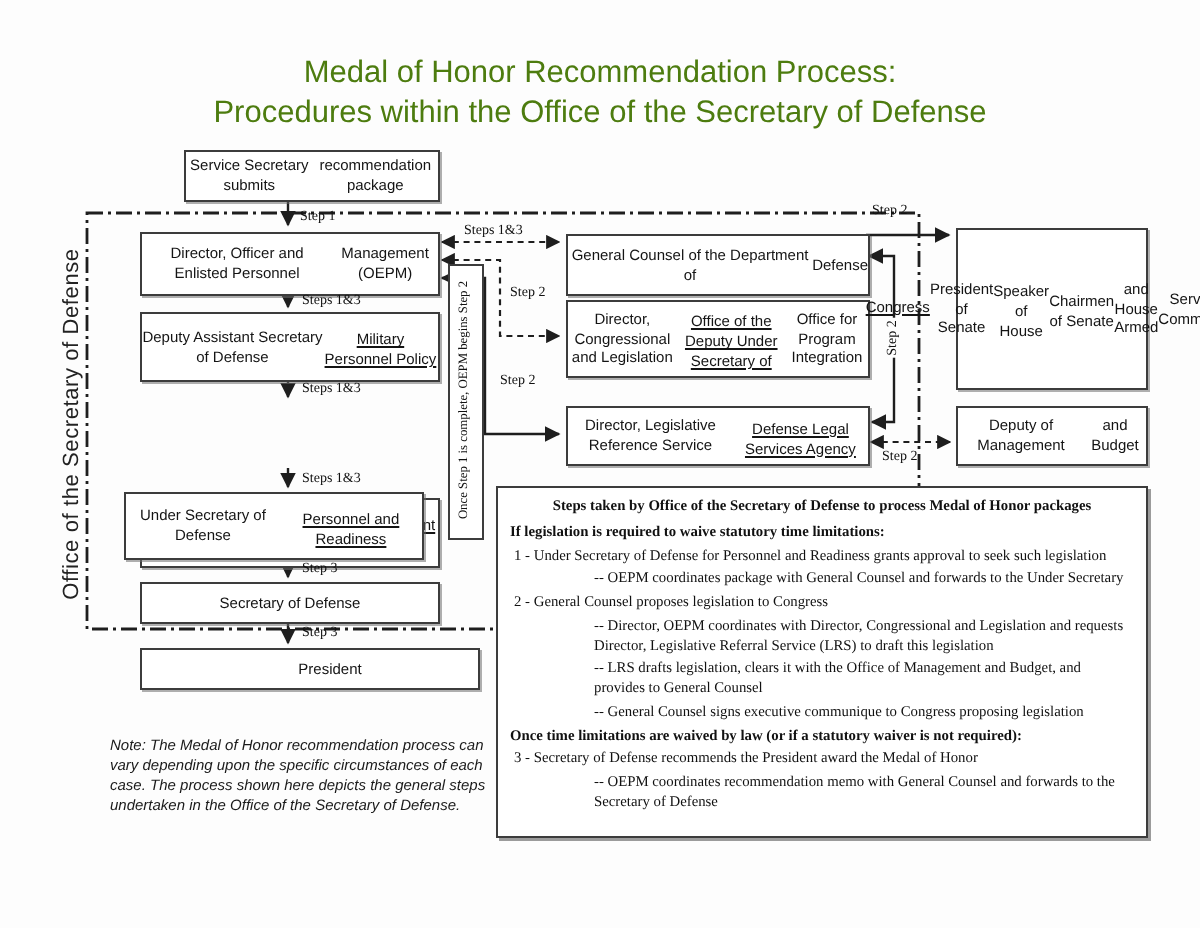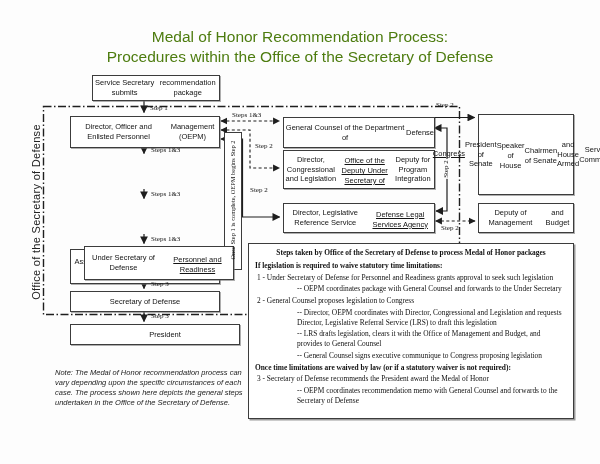--- a/index.html
+++ b/index.html
@@ -80,43 +80,47 @@
   <div class="vcenter" id="gate-note" style="left:232px;top:200px;">Once Step 1 is complete, OEPM begins Step 2</div>
 
   <div class="box" style="left:92px;top:75px;width:126px;height:24px;">
     <div>Service Secretary submits</div>
     <div>recommendation package</div>
   </div>
   <div class="box" style="left:70px;top:116px;width:148px;height:30px;">
     <div>Director, Officer and Enlisted Personnel</div>
     <div>Management (OEPM)</div>
   </div>
+  <div class="box" style="left:70px;top:156px;width:148px;height:33px;">
+    <div>Deputy Assistant Secretary of Defense</div>
+    <div class="m3">Military Personnel Policy</div>
+  </div>
   <div class="box" style="left:70px;top:201px;width:148px;height:33px;margin-top:48px;">
     <div>Assistant Secretary of Defense</div>
     <div class="m3">Force Management Policy</div>
   </div>
-  <div class="box" style="left:84px;top:246px;width:148px;height:32px;">
+  <div class="box" style="left:62px;top:246px;width:148px;height:32px;">
     <div>Under Secretary of Defense</div>
     <div class="m3">Personnel and Readiness</div>
   </div>
   <div class="box" style="left:70px;top:291px;width:148px;height:19px;">
     <div>Secretary of Defense</div>
   </div>
   <div class="box" style="left:70px;top:324px;width:148px;height:19px;padding-left:20px;">
     <div>President</div>
   </div>
 
   <div class="box" style="left:283px;top:117px;width:150px;height:29px;">
     <div>General Counsel of the Department of</div>
     <div>Defense</div>
   </div>
   <div class="box" style="left:283px;top:150px;width:150px;height:37px;">
     <div>Director, Congressional and Legislation</div>
     <div class="m3">Office of the Deputy Under Secretary of</div>
-    <div>Deputy for Program Integration</div>
+    <div>Office for Program Integration</div>
   </div>
   <div class="box" style="left:283px;top:203px;width:150px;height:28px;">
     <div>Director, Legislative Reference Service</div>
     <div class="m3">Defense Legal Services Agency</div>
   </div>
 
   <div class="box" style="left:478px;top:114px;width:94px;height:79px;">
     <div class="congress-title">Congress</div>
     <div>President of Senate</div>
     <div class="cg-gap">Speaker of House</div>

